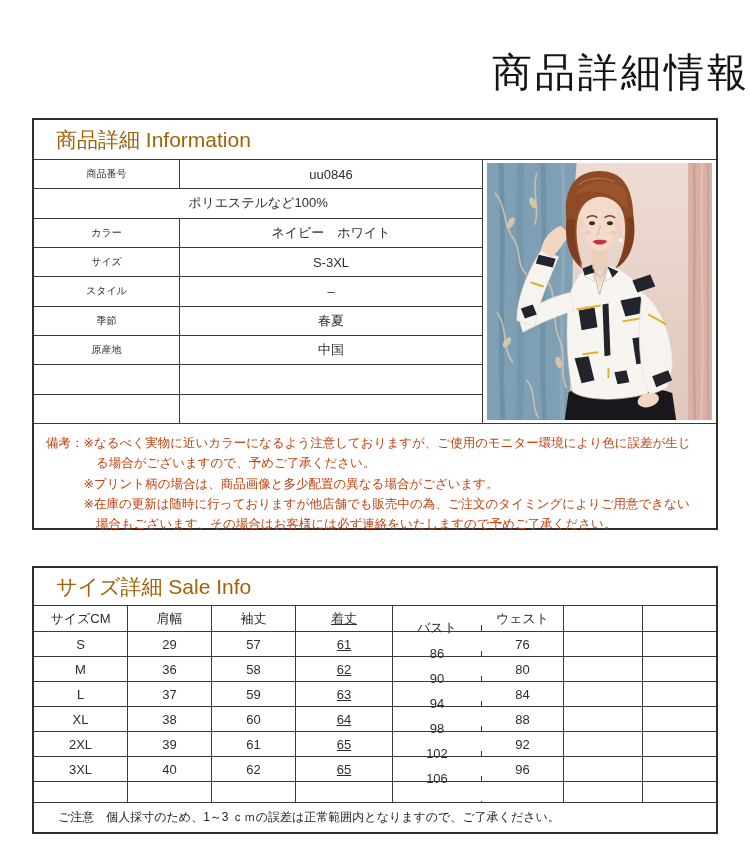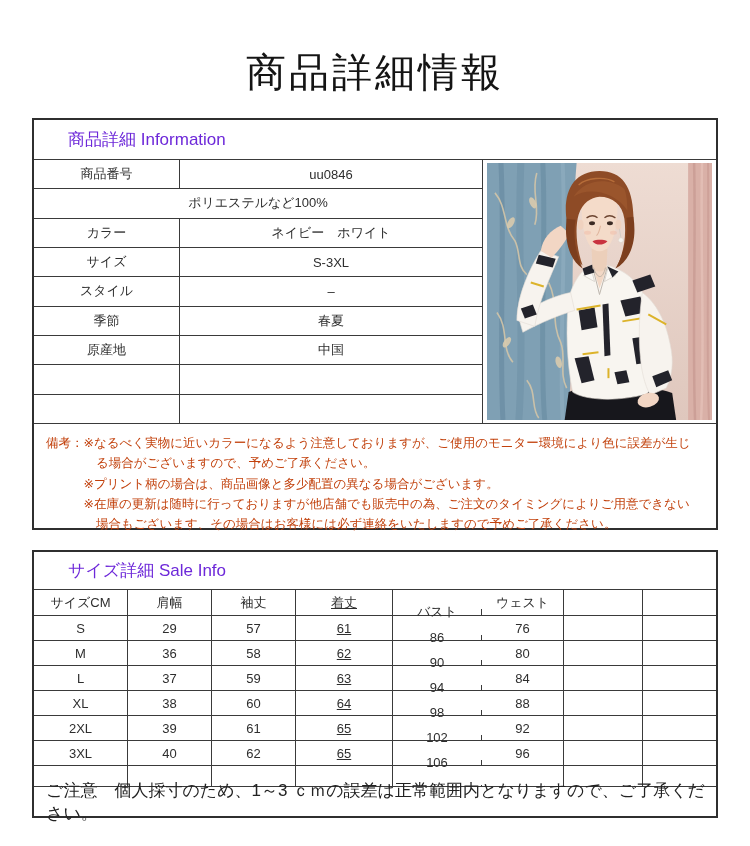--- a/index.html
+++ b/index.html
@@ -3,46 +3,46 @@
 <meta charset="utf-8">
 <style>
   html,body{margin:0;padding:0;background:#ffffff;}
   body{
     width:750px;height:846px;position:relative;overflow:hidden;
     font-family:"Liberation Sans","DejaVu Sans",sans-serif;
     color:#2e2e2e;
   }
   
   .page-title{
-    position:absolute;top:18px;left:0;width:750px;text-align:center;
+    position:absolute;top:18px;left:0;width:750px;text-align:right;
     font-family:"Liberation Serif","DejaVu Serif",serif;
     font-size:40px;font-weight:400;letter-spacing:3px;color:#141414;
   }
   
   .info-box{
     position:absolute;left:32px;top:118px;width:686px;height:412px;
     border:2px solid #2f2f2f;box-sizing:border-box;background:#fff;
   }
   .size-box{
-    position:absolute;left:32px;top:550px;width:686px;height:268px;
+    position:absolute;left:32px;top:566px;width:686px;height:268px;
     border:2px solid #2f2f2f;box-sizing:border-box;background:#fff;
   }
   .box-header{
     height:40px;border-bottom:1px solid #3a3a3a;box-sizing:border-box;
-    display:flex;align-items:center;padding-left:34px;font-size:17px;color:#6d28d9;
+    display:flex;align-items:center;padding-left:22px;font-size:21px;color:#a16207;
   }
   .size-box .box-header{height:38px;}
   
   .info-main{display:flex;height:264px;border-bottom:1px solid #3a3a3a;box-sizing:border-box;}
   .info-table{width:449px;border-right:1px solid #3a3a3a;box-sizing:border-box;display:flex;flex-direction:column;}
   .info-row{flex:1;display:flex;border-bottom:1px solid #3a3a3a;box-sizing:border-box;}
   .info-row:last-child{border-bottom:none;}
   .cell-label{
     width:146px;border-right:1px solid #3a3a3a;box-sizing:border-box;
-    display:flex;align-items:center;justify-content:center;font-size:13px;
+    display:flex;align-items:center;justify-content:center;font-size:10px;
   }
   .cell-value{flex:1;display:flex;align-items:center;justify-content:center;font-size:13px;}
   .photo-cell{flex:1;padding:3px 4px;box-sizing:border-box;}
   .photo-cell svg{display:block;width:100%;height:100%;}
   
   .notes-row{display:flex;padding:9px 14px 0 12px;font-size:12.5px;line-height:1.62;color:#c2410c;}
   .notes-label{white-space:nowrap;}
   .note-line{padding-left:1em;text-indent:-1em;}
   
   .srow{display:flex;box-sizing:border-box;}
@@ -51,21 +51,21 @@
   .srow.empty{height:21px;}
   .sc{
     display:flex;align-items:center;justify-content:center;
     border-right:1px solid #3a3a3a;border-bottom:1px solid #3a3a3a;
     box-sizing:border-box;font-size:13px;
   }
   .c0{width:94px;} .c1{width:84px;} .c2{width:84px;} .c3{width:97px;text-decoration:underline;}
   .c4{width:89px;margin-top:19px;} .c5{width:82px;} .c6{width:79px;}
   .c7{flex:1;border-right:none;}
   .caution-row{
-    height:29px;display:flex;align-items:center;padding-left:12px;font-size:17px;color:#222;
+    height:29px;display:flex;align-items:center;padding-left:24px;font-size:12px;color:#222;
   }
 </style>
 </head>
 <body>
 
 <h1 class="page-title">商品詳細情報</h1>
 
 <div class="info-box">
   <div class="box-header">商品詳細 Information</div>
 

